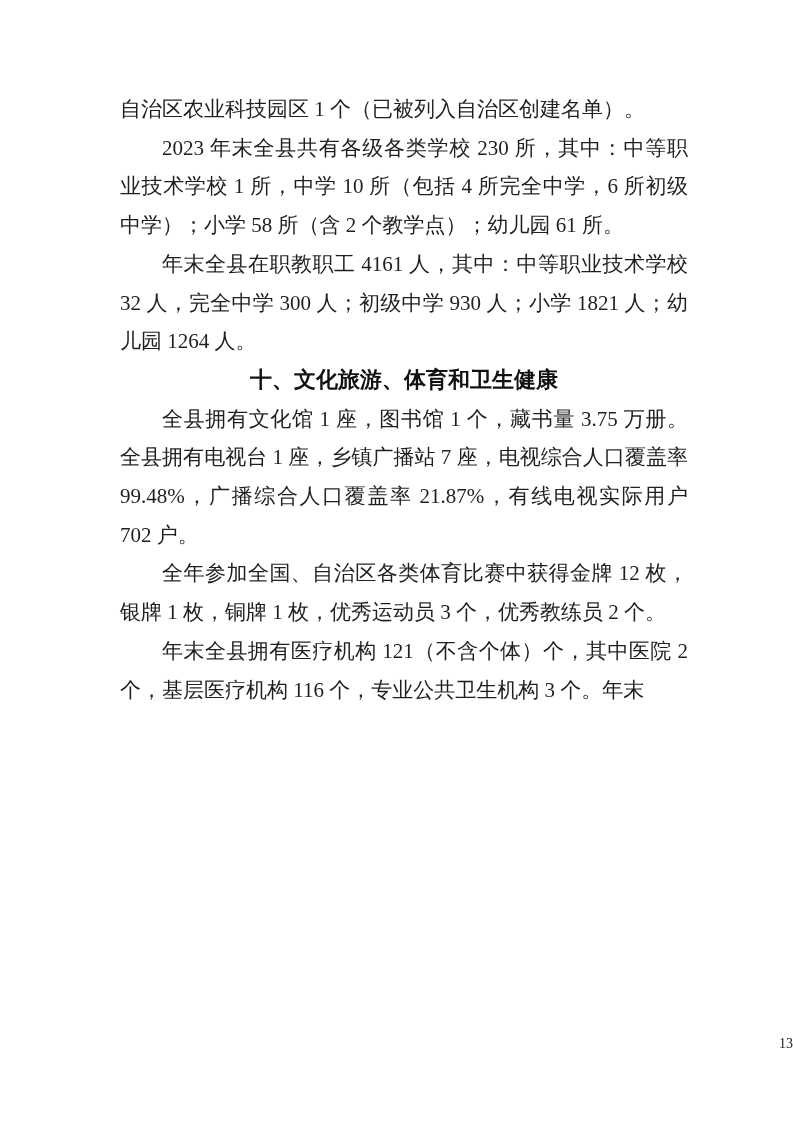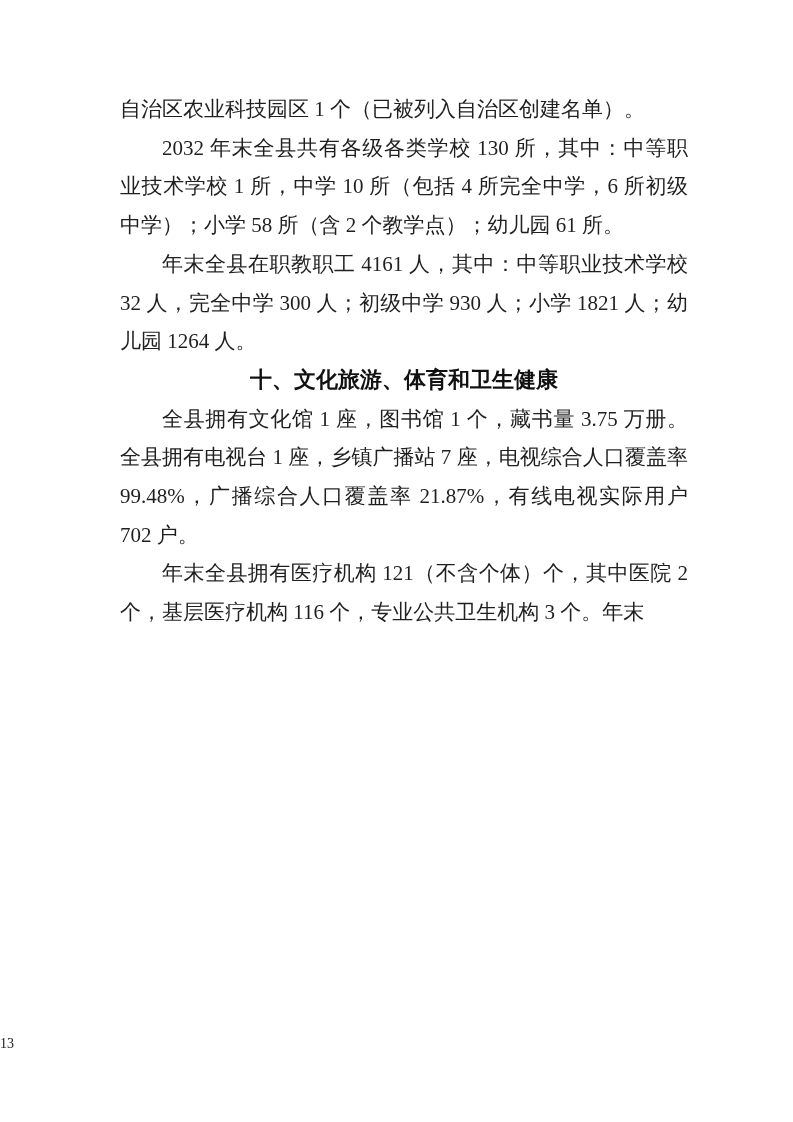--- a/index.html
+++ b/index.html
@@ -42,32 +42,33 @@
     line-height: 38.7px;
     color: #111111;
     text-align: right;
     text-align-last: center;
   }
   .page-number {
     position: absolute;
     left: 0;
     right: 0;
     top: 1036px;
-    text-align: left;
+    text-align: right;
     font-family: "Liberation Serif", "DejaVu Serif", serif;
     font-size: 14px;
     color: #222222;
   }
 </style>
 </head>
 <body>
 
 <div class="sheet">
   <div class="content">
     <p>自治区农业科技园区 1 个（已被列入自治区创建名单）。</p>
-    <p class="indent">2032 年末全县共有各级各类学校 130 所，其中：中等职业技术学校 1 所，中学 10 所（包括 4 所完全中学，6 所初级中学）；小学 58 所（含 2 个教学点）；幼儿园 61 所。</p>
+    <p class="indent">2023 年末全县共有各级各类学校 230 所，其中：中等职业技术学校 1 所，中学 10 所（包括 4 所完全中学，6 所初级中学）；小学 58 所（含 2 个教学点）；幼儿园 61 所。</p>
     <p class="indent">年末全县在职教职工 4161 人，其中：中等职业技术学校 32 人，完全中学 300 人；初级中学 930 人；小学 1821 人；幼儿园 1264 人。</p>
     <h2 class="section-heading">十、文化旅游、体育和卫生健康</h2>
     <p class="indent">全县拥有文化馆 1 座，图书馆 1 个，藏书量 3.75 万册。全县拥有电视台 1 座，乡镇广播站 7 座，电视综合人口覆盖率 99.48%，广播综合人口覆盖率 21.87%，有线电视实际用户 702 户。</p>
+    <p class="indent">全年参加全国、自治区各类体育比赛中获得金牌 12 枚，银牌 1 枚，铜牌 1 枚，优秀运动员 3 个，优秀教练员 2 个。</p>
     <p class="indent">年末全县拥有医疗机构 121（不含个体）个，其中医院 2 个，基层医疗机构 116 个，专业公共卫生机构 3 个。年末</p>
   </div>
   <div class="page-number">13</div>
 </div>
 
 </body></html>

